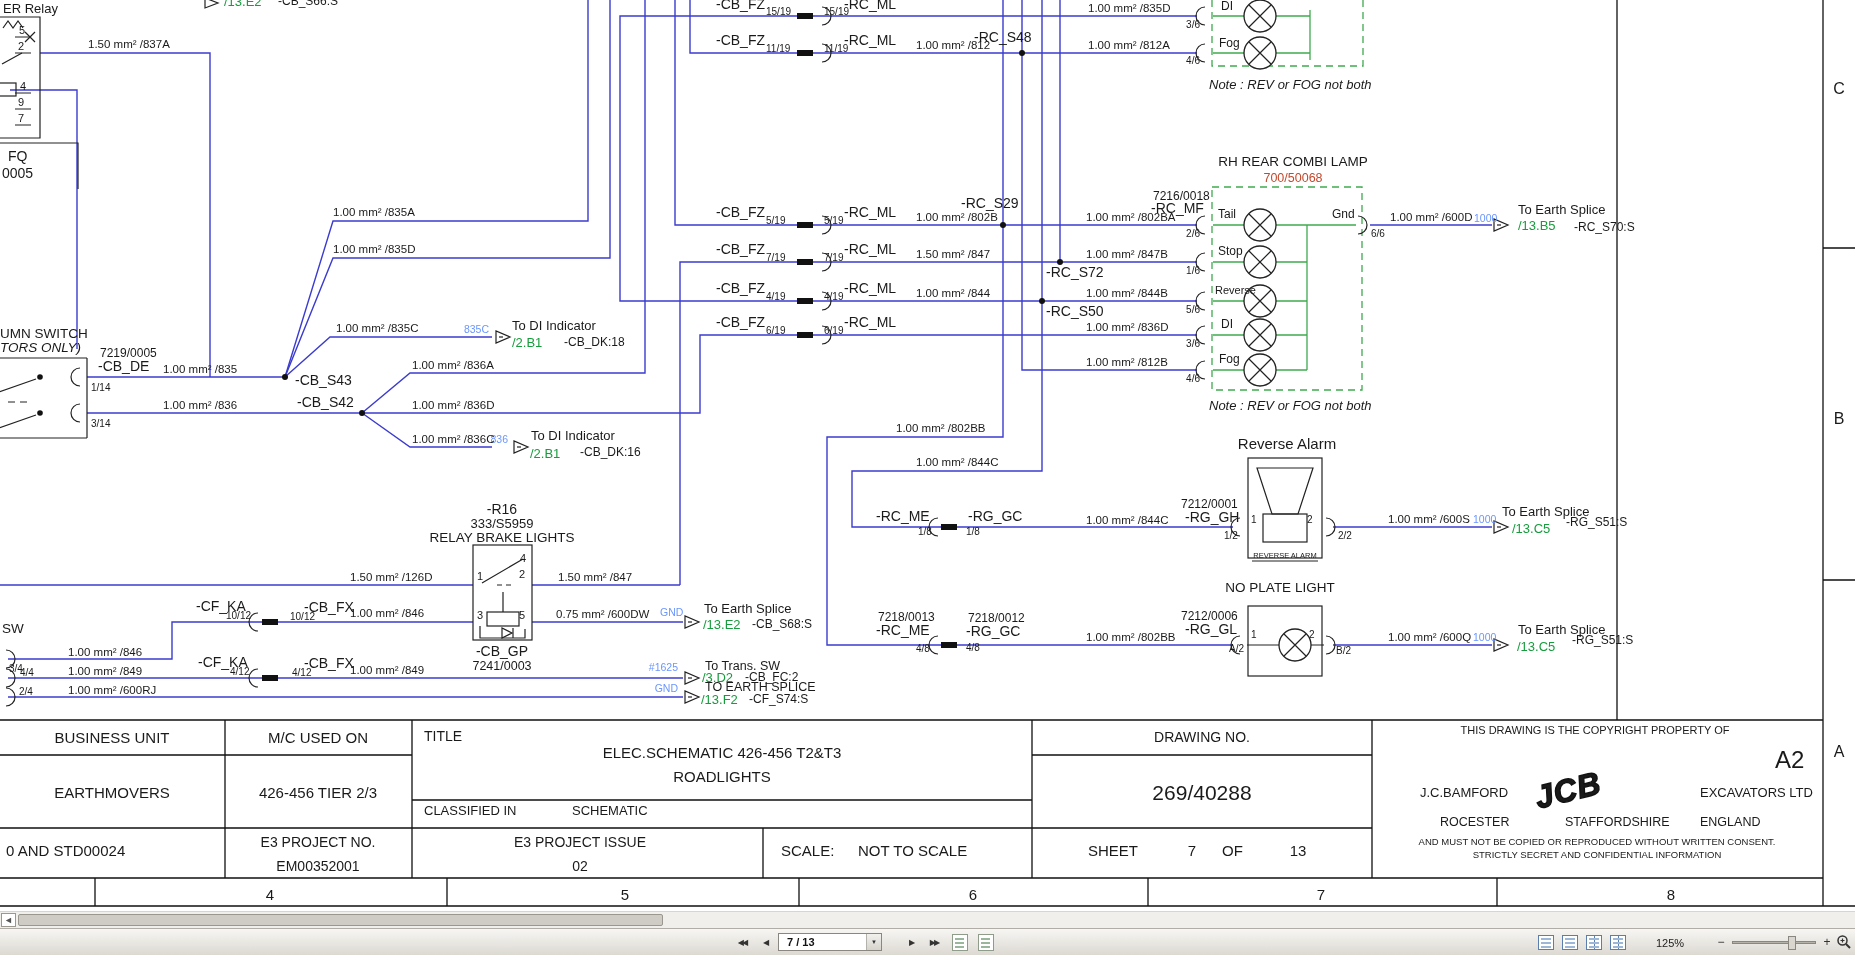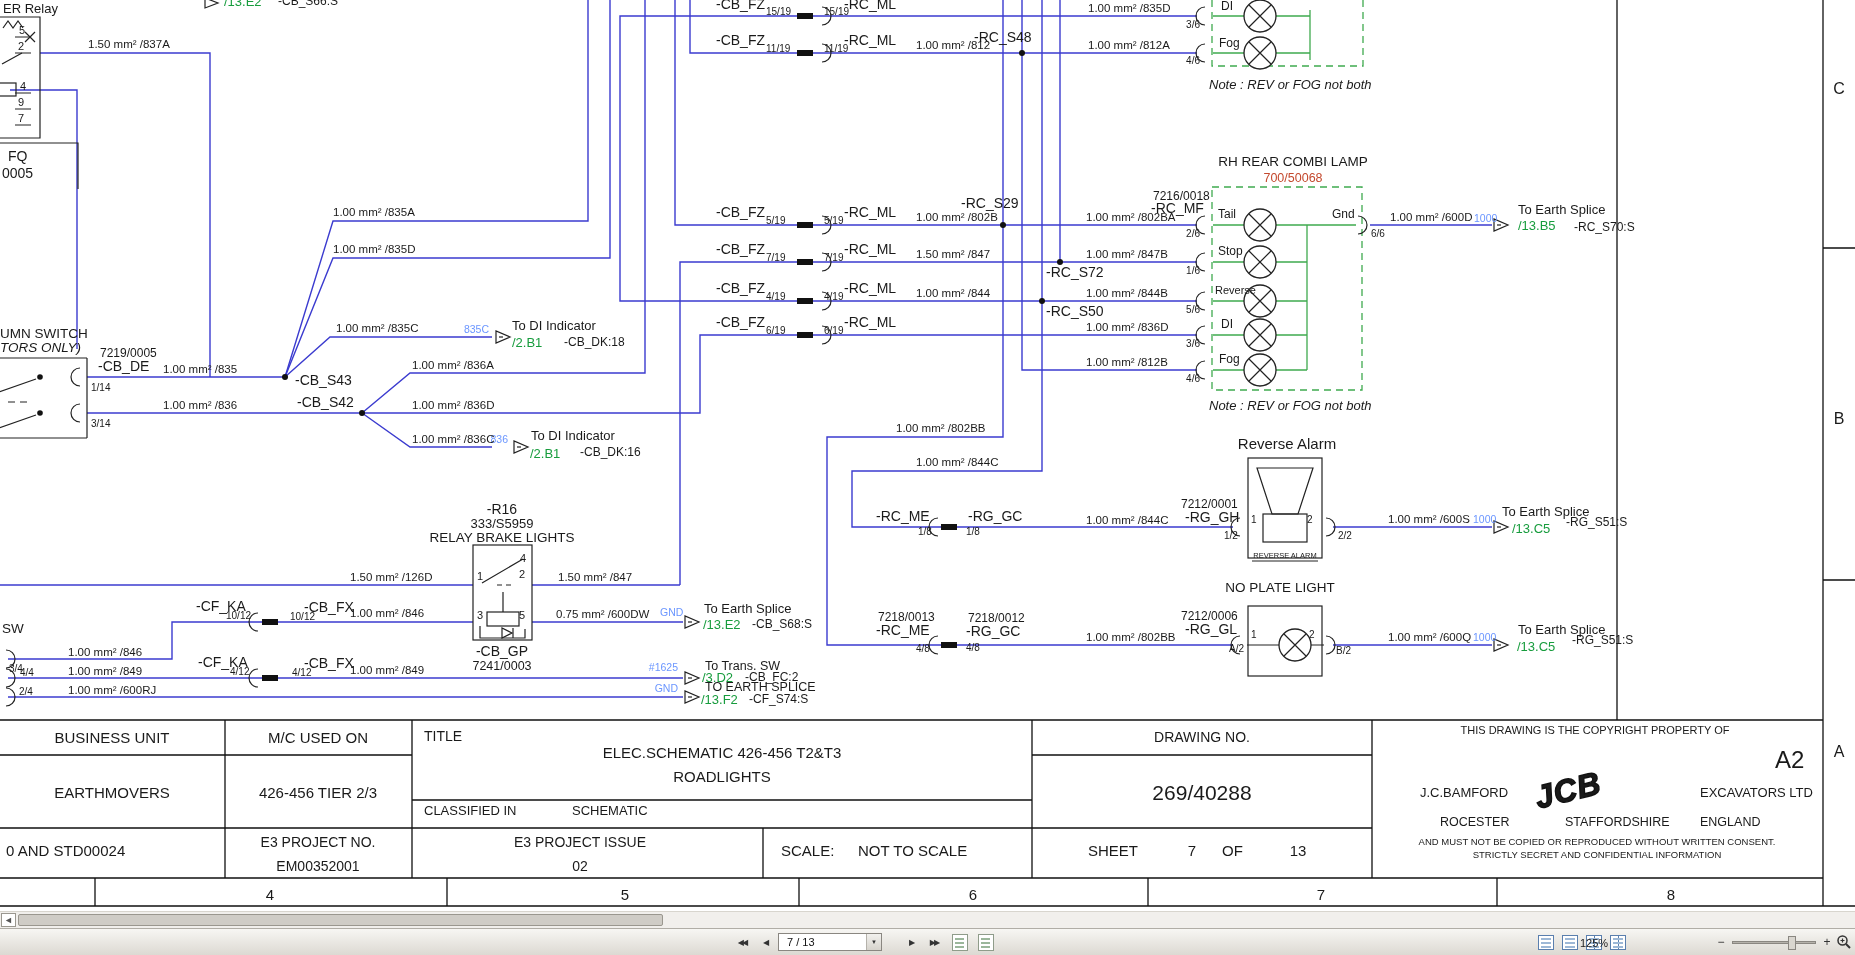--- a/index.html
+++ b/index.html
@@ -30,28 +30,28 @@
   .lamp{fill:#fff;stroke:#222;stroke-width:1.3}
   .arr{fill:#fff;stroke:#222;stroke-width:1.2}
   
   .hscroll{position:absolute;left:0;top:911px;width:1855px;height:17px;background:#f1efec;border-top:1px solid #d8d5ce;}
   .corner-ic{position:absolute;left:1px;top:1px;width:15px;height:14px;border:1px solid #9a978f;background:#fff;font-size:9px;color:#555;display:flex;align-items:center;justify-content:center;}
   .hthumb{position:absolute;left:18px;top:2px;width:645px;height:12px;background:#cfccc6;border:1px solid #9a978f;border-radius:2px;}
   
   .statusbar{position:absolute;left:0;top:928px;width:1855px;height:27px;background:linear-gradient(#f7f6f3,#dcd9d2);border-top:1px solid #b0ada6;}
   .tbtn{position:absolute;top:4px;width:20px;height:18px;display:flex;align-items:center;justify-content:center;font-size:8px;color:#333;letter-spacing:-2px;cursor:pointer;}
   .pagebox{position:absolute;top:4px;left:778px;width:104px;height:18px;background:#fff;border:1px solid #8a8781;display:flex;}
-  .pagebox .ptext{flex:1;font-size:11px;color:#111;padding:2px 0 0 8px;}
+  .pagebox .ptext{flex:1;font-size:11px;color:#111;padding:2px 0 0 8px;font-weight:bold;}
   .pagebox .dd{width:15px;border-left:1px solid #b5b2ab;background:linear-gradient(#f2f1ee,#d6d3cc);font-size:6px;color:#333;display:flex;align-items:center;justify-content:center;}
   .hist{position:absolute;top:5px;width:16px;height:17px;background:#fff;border:1px solid #8f9c8a;}
   .hist i{position:absolute;left:2px;top:3px;width:9px;height:2px;background:#9bb79b;box-shadow:0 4px 0 #9bb79b,0 8px 0 #9bb79b;}
   .vicon{position:absolute;top:6px;width:16px;height:15px;border:1px solid #5a7fae;background:#fff;}
   .vicon i{position:absolute;left:2px;top:2px;right:2px;height:2px;background:#9db8d6;box-shadow:0 4px 0 #9db8d6,0 8px 0 #9db8d6;}
   .vicon.two:before{content:"";position:absolute;left:7px;top:0;bottom:0;width:1px;background:#5a7fae;}
-  .zoomlabel{position:absolute;top:8px;left:1580px;font-size:11px;color:#222;}
+  .zoomlabel{position:absolute;top:8px;left:1656px;font-size:11px;color:#222;}
   .zbtn{position:absolute;top:6px;width:14px;height:14px;font-size:12px;color:#333;display:flex;align-items:center;justify-content:center;}
   .ztrack{position:absolute;top:12px;left:1732px;width:84px;height:3px;background:#b5b2ab;border:1px solid #8a8781;}
   .zthumb{position:absolute;top:-6px;left:55px;width:8px;height:14px;background:#d9d6cf;border:1px solid #8a8781;}
   .mag{position:absolute;top:5px;left:1836px;width:16px;height:16px;}
 </style>
 </head>
 <body>
 
 <div id="stage">
 

